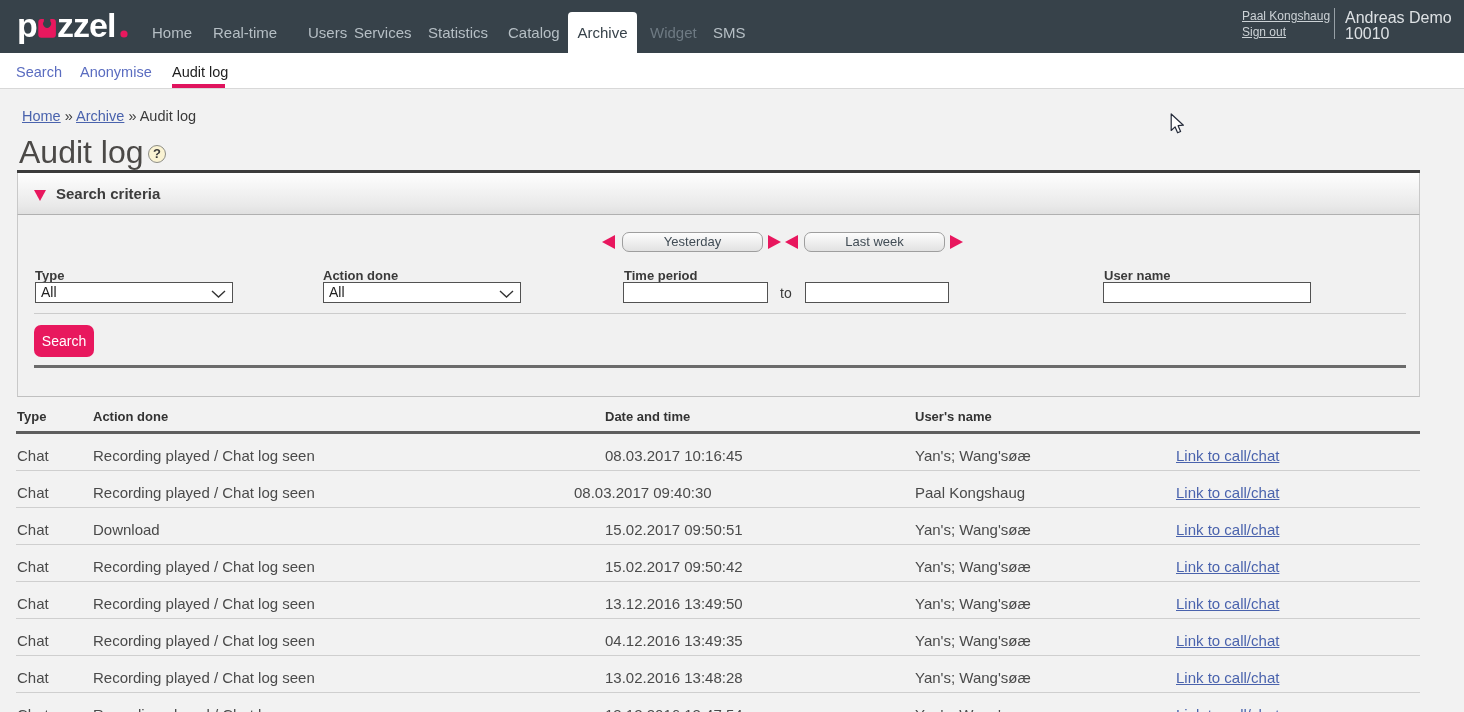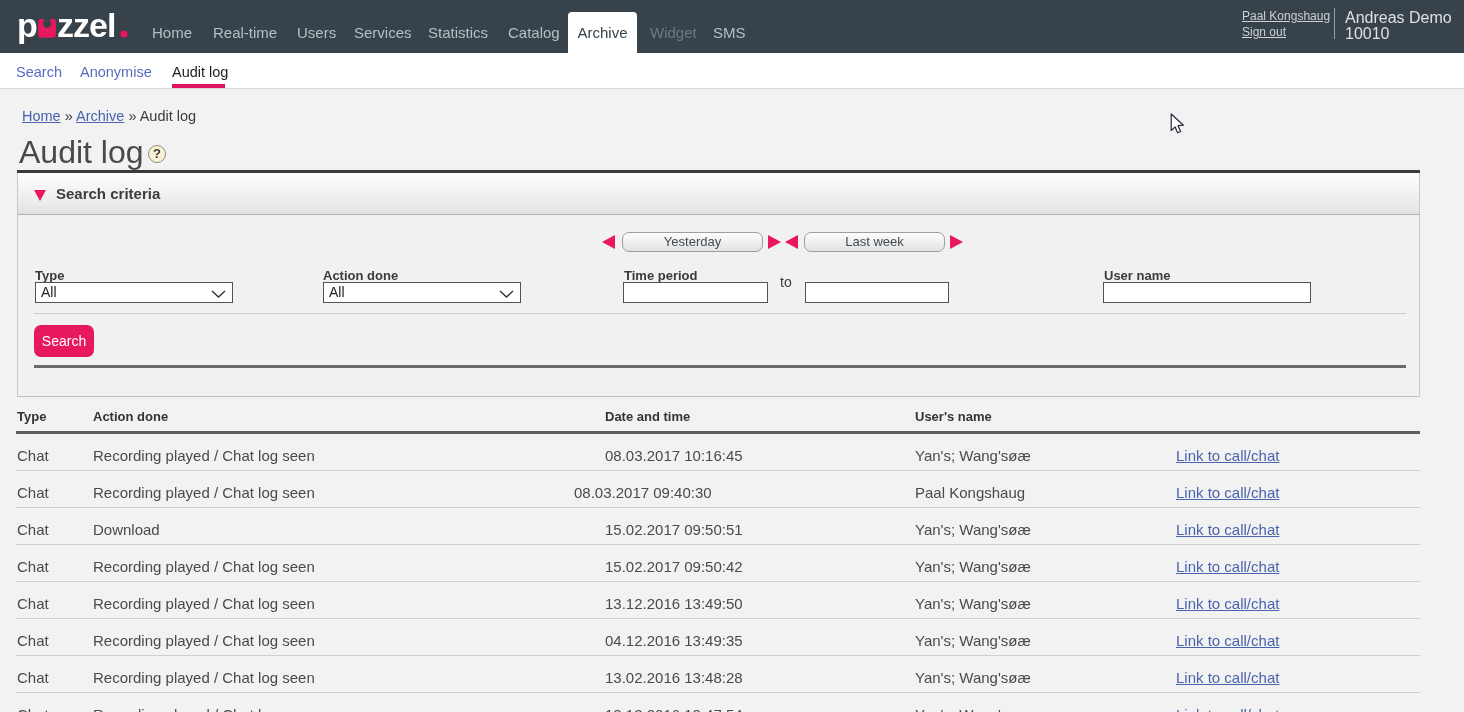--- a/index.html
+++ b/index.html
@@ -76,21 +76,21 @@
 <div id="topbar">
   <svg width="130" height="53" style="position:absolute;left:0;top:0">
     <text x="17" y="37" font-family="Liberation Sans, sans-serif" font-size="34" font-weight="bold" fill="#ffffff">p</text>
     <rect x="38.3" y="19" width="17.6" height="18.8" rx="3" fill="#e8185e"></rect>
     <path d="M 43.9 19 L 43.9 21.3 A 4 4 0 1 0 50.3 21.3 L 50.3 19 Z" fill="#37424a"></path>
     <text x="57" y="37" font-family="Liberation Sans, sans-serif" font-size="34" font-weight="bold" fill="#ffffff" letter-spacing="-1">zzel</text>
     <circle cx="124" cy="34" r="3.6" fill="#e8185e"></circle>
   </svg>
   <span class="navitem" style="left:152px">Home</span>
   <span class="navitem" style="left:213px">Real-time</span>
-  <span class="navitem" style="left:297px">Users</span>
+  <span class="navitem" style="left:308px">Users</span>
   <span class="navitem" style="left:354px">Services</span>
   <span class="navitem" style="left:428px">Statistics</span>
   <span class="navitem" style="left:508px">Catalog</span>
   <div id="tab-archive">Archive</div>
   <span class="navitem" style="left:650px; color:#6e7a83">Widget</span>
   <span class="navitem" style="left:713px">SMS</span>
   <span class="toplink abs" style="left:1242px; top:9px">Paal Kongshaug</span>
   <span class="toplink abs" style="left:1242px; top:25px">Sign out</span>
   <div class="abs" style="left:1334px; top:8px; width:1px; height:31px; background:#97a0a6"></div>
   <span class="topname abs" style="left:1345px; top:9px">Andreas Demo</span>
@@ -129,21 +129,21 @@
         </svg>
     </div>
     <div class="flabel" style="left:305px; top:53px">Action done</div>
     <div class="fselect" style="left:305px; top:67px; width:198px">All
       <svg class="chev" width="15" height="8">
           <path d="M1 1 L7.5 7 L14 1" fill="none" stroke="#333" stroke-width="1.4"></path>
         </svg>
     </div>
     <div class="flabel" style="left:606px; top:53px">Time period</div>
     <div class="finput" style="left:605px; top:67px; width:145px"></div>
-    <span class="abs" style="left:762px; top:59px; font-size:14px; color:#3a3a3a">to</span>
+    <span class="abs" style="left:762px; top:70px; font-size:14px; color:#3a3a3a">to</span>
     <div class="finput" style="left:787px; top:67px; width:144px"></div>
     <div class="flabel" style="left:1086px; top:53px">User name</div>
     <div class="finput" style="left:1085px; top:67px; width:208px"></div>
 
     <div id="sep1"></div>
     <div id="btn-search">Search</div>
     <div id="sep2"></div>
   </div>
 </div>
 

